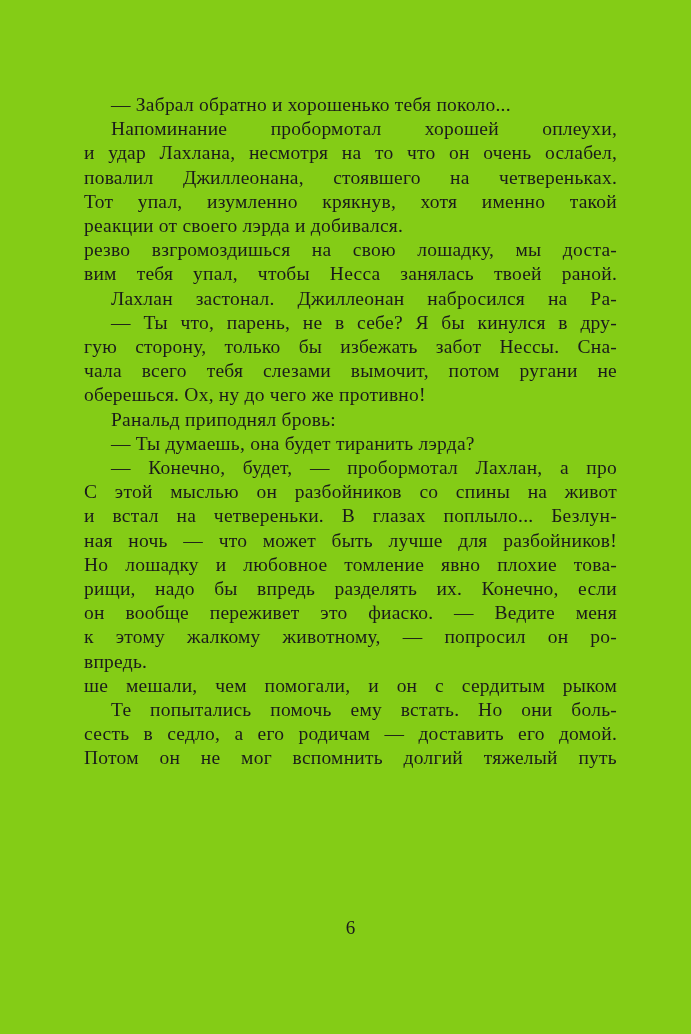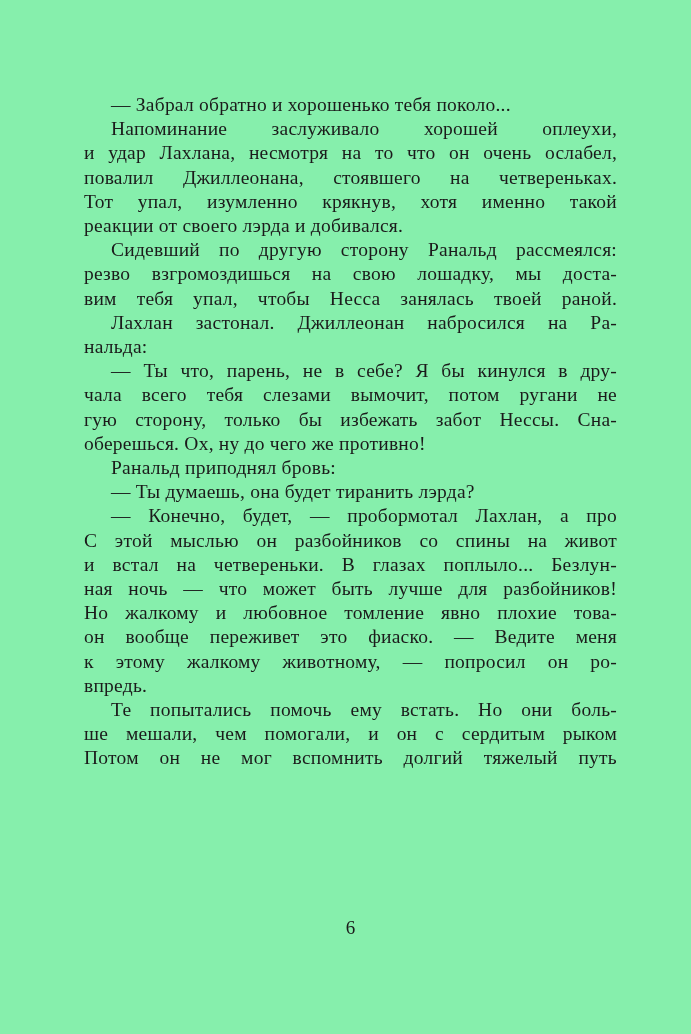--- a/index.html
+++ b/index.html
@@ -7,21 +7,21 @@
     padding: 0;
     width: 691px;
     height: 1034px;
     background: #ffffff;
     overflow: hidden;
   }
   .book-page {
     position: relative;
     width: 691px;
     height: 1034px;
-    background: #86efac;
+    background: #84cc16;
     color: #1b1b1b;
     font-family: "Liberation Serif", "DejaVu Serif", serif;
   }
   .text-block {
     position: absolute;
     left: 84px;
     top: 93px;
     width: 533px;
     font-size: 19.5px;
     line-height: 24.2px;
@@ -49,42 +49,42 @@
     line-height: 24px;
     color: #1b1b1b;
   }
 </style>
 </head>
 <body>
 
 <div class="book-page">
   <div class="text-block">
       <div class="line indent end">— Забрал обратно и хорошенько тебя поколо...</div>
-      <div class="line indent">Напоминание заслуживало хорошей оплеухи,</div>
+      <div class="line indent">Напоминание пробормотал хорошей оплеухи,</div>
       <div class="line">и удар Лахлана, несмотря на то что он очень ослабел,</div>
       <div class="line">повалил Джиллеонана, стоявшего на четвереньках.</div>
       <div class="line">Тот упал, изумленно крякнув, хотя именно такой</div>
       <div class="line end">реакции от своего лэрда и добивался.</div>
-      <div class="line indent">Сидевший по другую сторону Ранальд рассмеялся:</div>
       <div class="line">резво взгромоздишься на свою лошадку, мы доста-</div>
       <div class="line">вим тебя упал, чтобы Несса занялась твоей раной.</div>
       <div class="line indent">Лахлан застонал. Джиллеонан набросился на Ра-</div>
-      <div class="line end">нальда:</div>
       <div class="line indent">— Ты что, парень, не в себе? Я бы кинулся в дру-</div>
+      <div class="line">гую сторону, только бы избежать забот Нессы. Сна-</div>
       <div class="line">чала всего тебя слезами вымочит, потом ругани не</div>
-      <div class="line">гую сторону, только бы избежать забот Нессы. Сна-</div>
       <div class="line end">оберешься. Ох, ну до чего же противно!</div>
       <div class="line indent end">Ранальд приподнял бровь:</div>
       <div class="line indent end">— Ты думаешь, она будет тиранить лэрда?</div>
       <div class="line indent">— Конечно, будет, — пробормотал Лахлан, а про</div>
       <div class="line">С этой мыслью он разбойников со спины на живот</div>
       <div class="line">и встал на четвереньки. В глазах поплыло... Безлун-</div>
       <div class="line">ная ночь — что может быть лучше для разбойников!</div>
-      <div class="line">Но жалкому и любовное томление явно плохие това-</div>
+      <div class="line">Но лошадку и любовное томление явно плохие това-</div>
+      <div class="line">рищи, надо бы впредь разделять их. Конечно, если</div>
       <div class="line">он вообще переживет это фиаско. — Ведите меня</div>
       <div class="line">к этому жалкому животному, — попросил он ро-</div>
       <div class="line end">впредь.</div>
+      <div class="line">ше мешали, чем помогали, и он с сердитым рыком</div>
       <div class="line indent">Те попытались помочь ему встать. Но они боль-</div>
-      <div class="line">ше мешали, чем помогали, и он с сердитым рыком</div>
+      <div class="line">сесть в седло, а его родичам — доставить его домой.</div>
       <div class="line">Потом он не мог вспомнить долгий тяжелый путь</div>
     </div>
   <div class="page-number">6</div>
 </div>
 
 </body></html>

